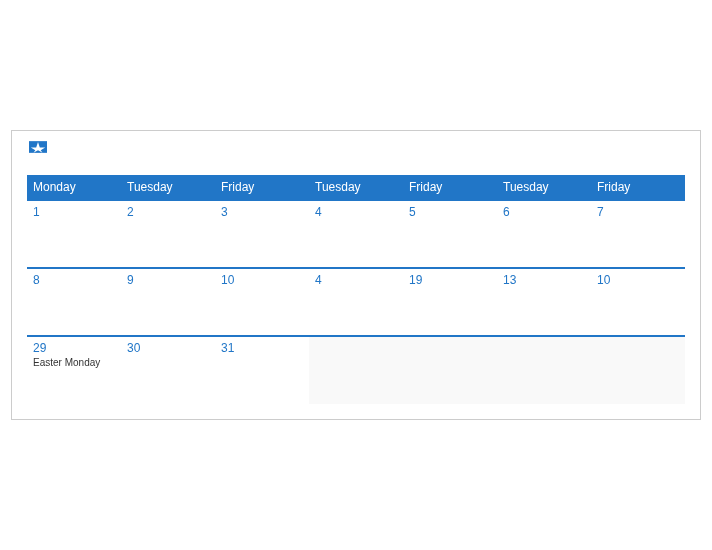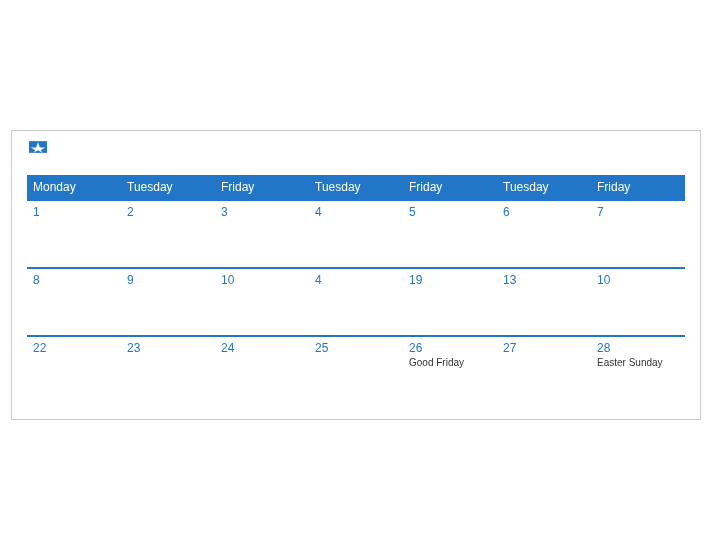--- a/index.html
+++ b/index.html
@@ -180,38 +180,29 @@
           </td>
           <td>
             <span class="day-number">13</span>
           </td>
           <td>
             <span class="day-number">10</span>
           </td>
         </tr>
         <tr>
           <td>
-            <span class="day-number">22</span>
-          </td>
-          <td>
-            <span class="day-number">23</span>
-          </td>
-          <td>
-            <span class="day-number">24</span>
-          </td>
-          <td>
-            <span class="day-number">25</span>
-          </td>
-          <td>
-            <span class="day-number">26</span>
-            <span class="holiday-name">Good Friday</span>
-          </td>
-          <td>
-            <span class="day-number">27</span>
-          </td>
-          <td>
-            <span class="day-number">28</span>
-            <span class="holiday-name">Easter Sunday</span>
-          </td>
+            <span class="day-number">29</span>
+            <span class="holiday-name">Easter Monday</span>
+          </td>
+          <td>
+            <span class="day-number">30</span>
+          </td>
+          <td>
+            <span class="day-number">31</span>
+          </td>
+          <td class="empty"></td>
+          <td class="empty"></td>
+          <td class="empty"></td>
+          <td class="empty"></td>
         </tr>
       </tbody>
   </table>
 </div>
 
 </body></html>

